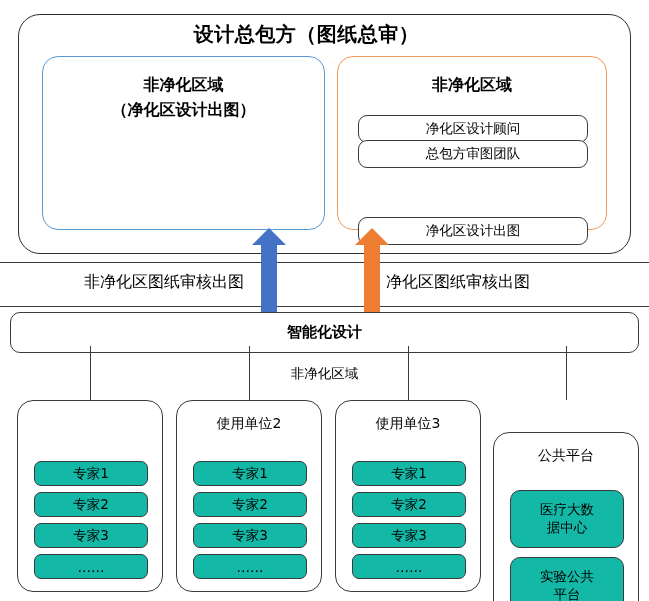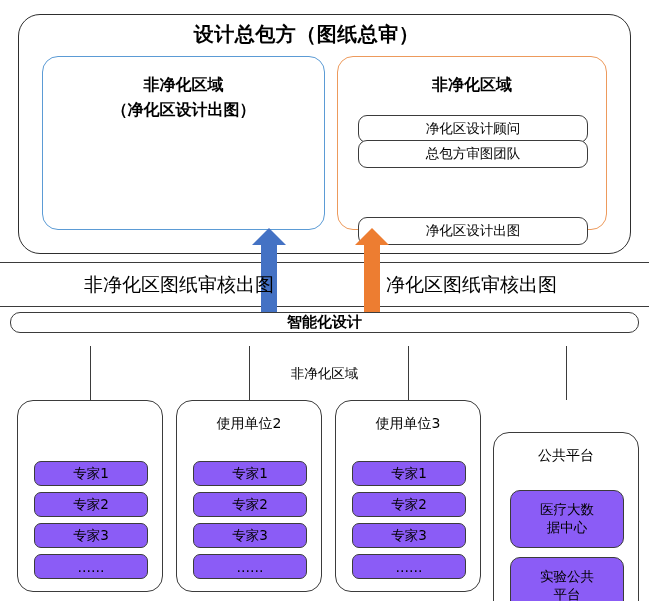--- a/index.html
+++ b/index.html
@@ -125,30 +125,30 @@
     height: 0;
     border-top: 1.6px solid #3b3b3b;
   }
   .vline {
     position: absolute;
     width: 0;
     border-left: 1.4px solid #3b3b3b;
   }
   .flow-label {
     position: absolute;
-    font-size: 19px;
+    font-size: 16px;
     white-space: nowrap;
   }
 
   
   .bar-smart {
     left: 10px;
     top: 312px;
     width: 629px;
-    height: 21px;
+    height: 41px;
     border: 1.4px solid #3b3b3b;
     border-radius: 10px;
     display: flex;
     align-items: center;
     justify-content: center;
     font-size: 15px;
     font-weight: bold;
   }
 
   .need-label {
@@ -177,21 +177,21 @@
     font-size: 14px;
   }
   .chip {
     position: absolute;
     left: 16px;
     width: 114px;
     height: 25px;
     box-sizing: border-box;
     border: 1.3px solid #3b3b3b;
     border-radius: 7px;
-    background: #8b5cf6;
+    background: #14b8a6;
     font-size: 13.5px;
     display: flex;
     align-items: center;
     justify-content: center;
   }
   .chip.tall {
     height: 58px;
     line-height: 1.3;
     text-align: center;
     white-space: pre-line;

